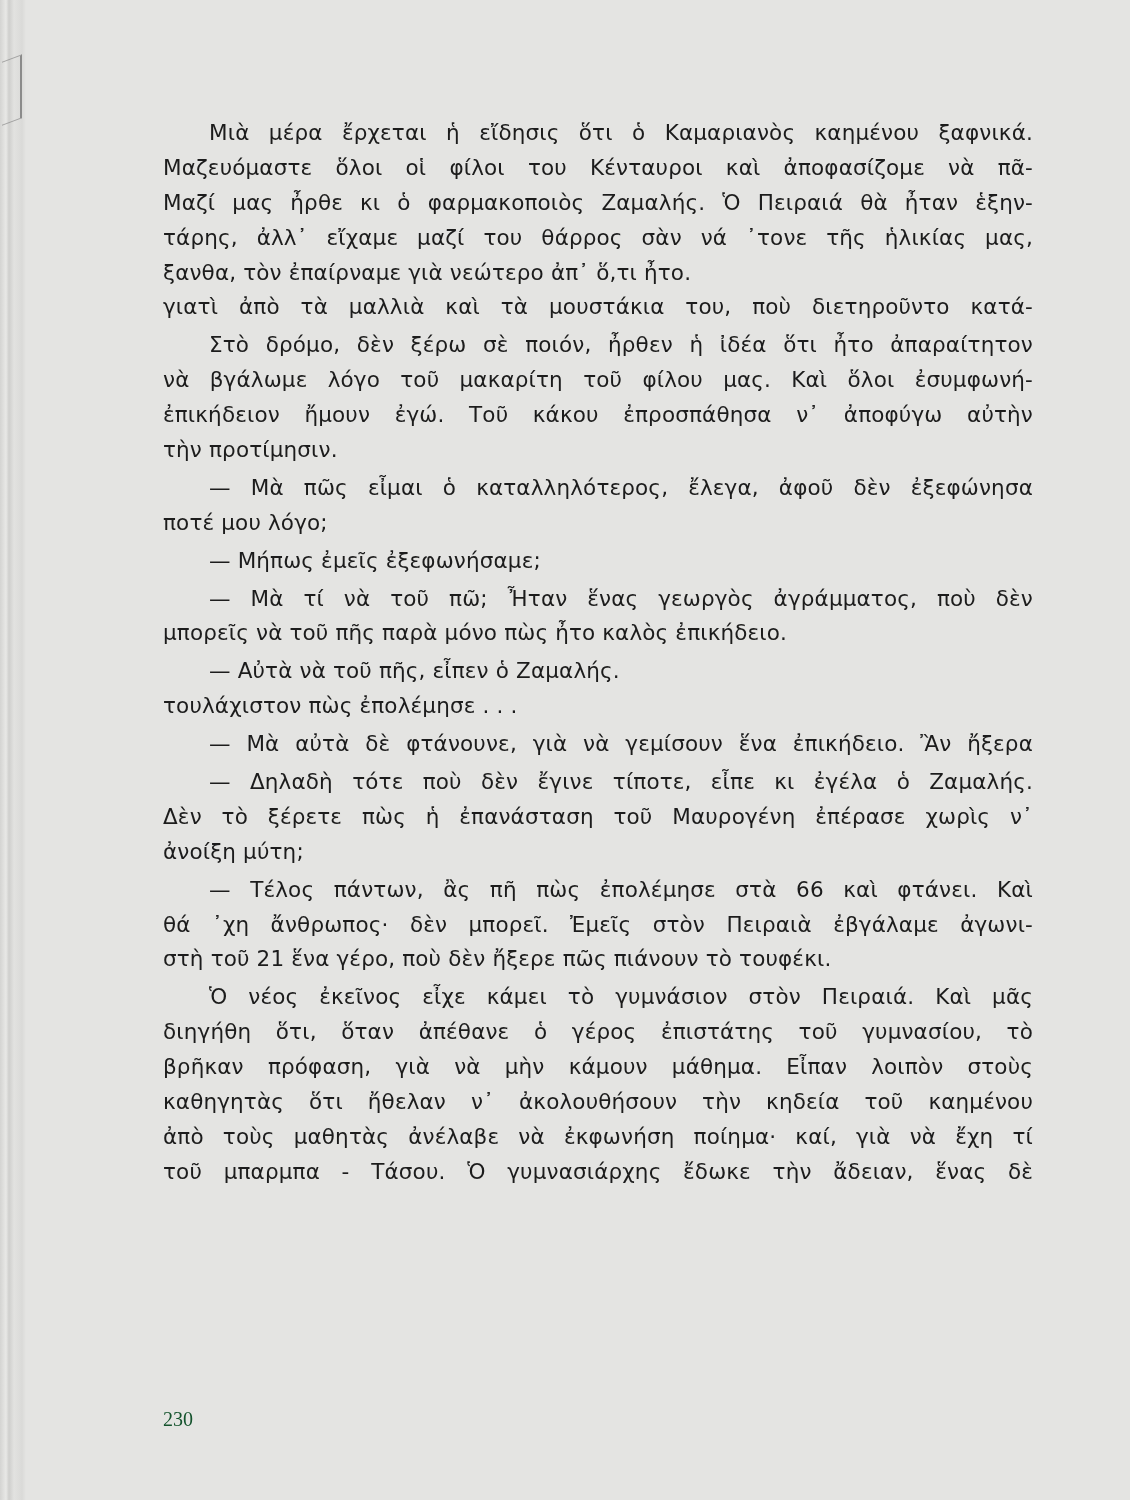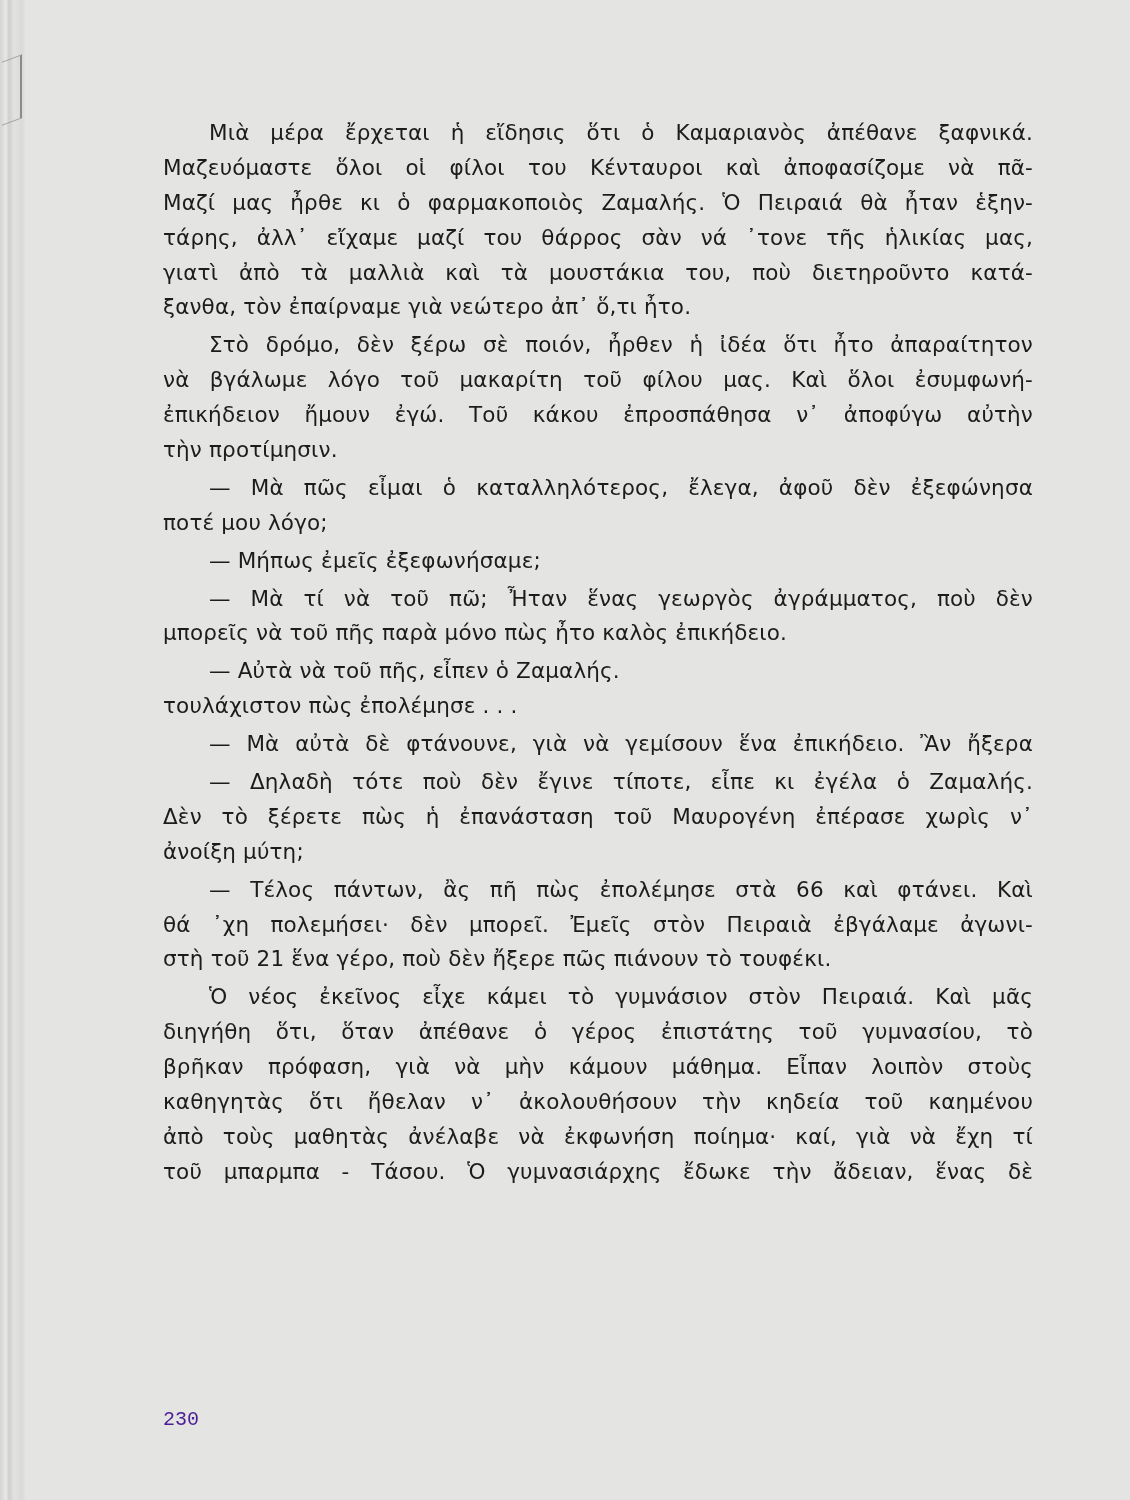--- a/index.html
+++ b/index.html
@@ -25,37 +25,37 @@
   .line {
     font-size: 21.5px; line-height: 34.9px; height: 34.9px;
     white-space: nowrap; letter-spacing: 0.15px;
     text-align: justify; text-align-last: justify;
   }
   .line.last { text-align-last: left; }
   .line.indent { padding-left: 46px; }
   .line.gap { margin-top: 3px; }
   .page-number {
     position: absolute; left: 163px; top: 1408px;
-    font-family: Liberation Mono, monospace; font-size: 20px; color: #4c1d95;
+    font-family: Liberation Serif, serif; font-size: 20px; color: #14532d;
   }
 </style>
 </head>
 <body>
 
 <div class="page-edge"></div>
 <div class="edge-mark"></div>
 
 <div class="text-block" id="text-block">
     <div>
-      <div class="line indent">Μιὰ μέρα ἔρχεται ἡ εἴδησις ὅτι ὁ Καμαριανὸς ἀπέθανε ξαφνικά.</div>
+      <div class="line indent">Μιὰ μέρα ἔρχεται ἡ εἴδησις ὅτι ὁ Καμαριανὸς καημένου ξαφνικά.</div>
       <div class="line">Μαζευόμαστε ὅλοι οἱ φίλοι του Κένταυροι καὶ ἀποφασίζομε νὰ πᾶ-</div>
       <div class="line">Μαζί μας ἦρθε κι ὁ φαρμακοποιὸς Ζαμαλής. Ὁ Πειραιά θὰ ἦταν ἑξην-</div>
       <div class="line">τάρης, ἀλλ᾿ εἴχαμε μαζί του θάρρος σὰν νά ᾿τονε τῆς ἡλικίας μας,</div>
+      <div class="line last">ξανθα, τὸν ἐπαίρναμε γιὰ νεώτερο ἀπ᾿ ὅ,τι ἦτο.</div>
       <div class="line">γιατὶ ἀπὸ τὰ μαλλιὰ καὶ τὰ μουστάκια του, ποὺ διετηροῦντο κατά-</div>
-      <div class="line last">ξανθα, τὸν ἐπαίρναμε γιὰ νεώτερο ἀπ᾿ ὅ,τι ἦτο.</div>
     </div>
     <div class="gap">
       <div class="line indent gap">Στὸ δρόμο, δὲν ξέρω σὲ ποιόν, ἦρθεν ἡ ἰδέα ὅτι ἦτο ἀπαραίτητον</div>
       <div class="line">νὰ βγάλωμε λόγο τοῦ μακαρίτη τοῦ φίλου μας. Καὶ ὅλοι ἐσυμφωνή-</div>
       <div class="line">ἐπικήδειον ἤμουν ἐγώ. Τοῦ κάκου ἐπροσπάθησα ν᾿ ἀποφύγω αὐτὴν</div>
       <div class="line last">τὴν προτίμησιν.</div>
     </div>
     <div class="gap">
       <div class="line indent gap">— Μὰ πῶς εἶμαι ὁ καταλληλότερος, ἔλεγα, ἀφοῦ δὲν ἐξεφώνησα</div>
       <div class="line last">ποτέ μου λόγο;</div>
@@ -74,21 +74,21 @@
       <div class="line last">τουλάχιστον πὼς ἐπολέμησε . . .</div>
       <div class="line indent gap">— Μὰ αὐτὰ δὲ φτάνουνε, γιὰ νὰ γεμίσουν ἕνα ἐπικήδειο. Ἂν ἤξερα</div>
     </div>
     <div class="gap">
       <div class="line indent gap">— Δηλαδὴ τότε ποὺ δὲν ἔγινε τίποτε, εἶπε κι ἐγέλα ὁ Ζαμαλής.</div>
       <div class="line">Δὲν τὸ ξέρετε πὼς ἡ ἐπανάσταση τοῦ Μαυρογένη ἐπέρασε χωρὶς ν᾿</div>
       <div class="line last">ἀνοίξη μύτη;</div>
     </div>
     <div class="gap">
       <div class="line indent gap">— Τέλος πάντων, ἂς πῆ πὼς ἐπολέμησε στὰ 66 καὶ φτάνει. Καὶ</div>
-      <div class="line">θά ᾿χη πολεμήσει· δὲν μπορεῖ. Ἐμεῖς στὸν Πειραιὰ ἐβγάλαμε ἀγωνι-</div>
+      <div class="line">θά ᾿χη ἄνθρωπος· δὲν μπορεῖ. Ἐμεῖς στὸν Πειραιὰ ἐβγάλαμε ἀγωνι-</div>
       <div class="line last">στὴ τοῦ 21 ἕνα γέρο, ποὺ δὲν ἤξερε πῶς πιάνουν τὸ τουφέκι.</div>
     </div>
     <div class="gap">
       <div class="line indent gap">Ὁ νέος ἐκεῖνος εἶχε κάμει τὸ γυμνάσιον στὸν Πειραιά. Καὶ μᾶς</div>
       <div class="line">διηγήθη ὅτι, ὅταν ἀπέθανε ὁ γέρος ἐπιστάτης τοῦ γυμνασίου, τὸ</div>
       <div class="line">βρῆκαν πρόφαση, γιὰ νὰ μὴν κάμουν μάθημα. Εἶπαν λοιπὸν στοὺς</div>
       <div class="line">καθηγητὰς ὅτι ἤθελαν ν᾿ ἀκολουθήσουν τὴν κηδεία τοῦ καημένου</div>
       <div class="line">ἀπὸ τοὺς μαθητὰς ἀνέλαβε νὰ ἐκφωνήση ποίημα· καί, γιὰ νὰ ἔχη τί</div>
       <div class="line">τοῦ μπαρμπα - Τάσου. Ὁ γυμνασιάρχης ἔδωκε τὴν ἄδειαν, ἕνας δὲ</div>
     </div>

